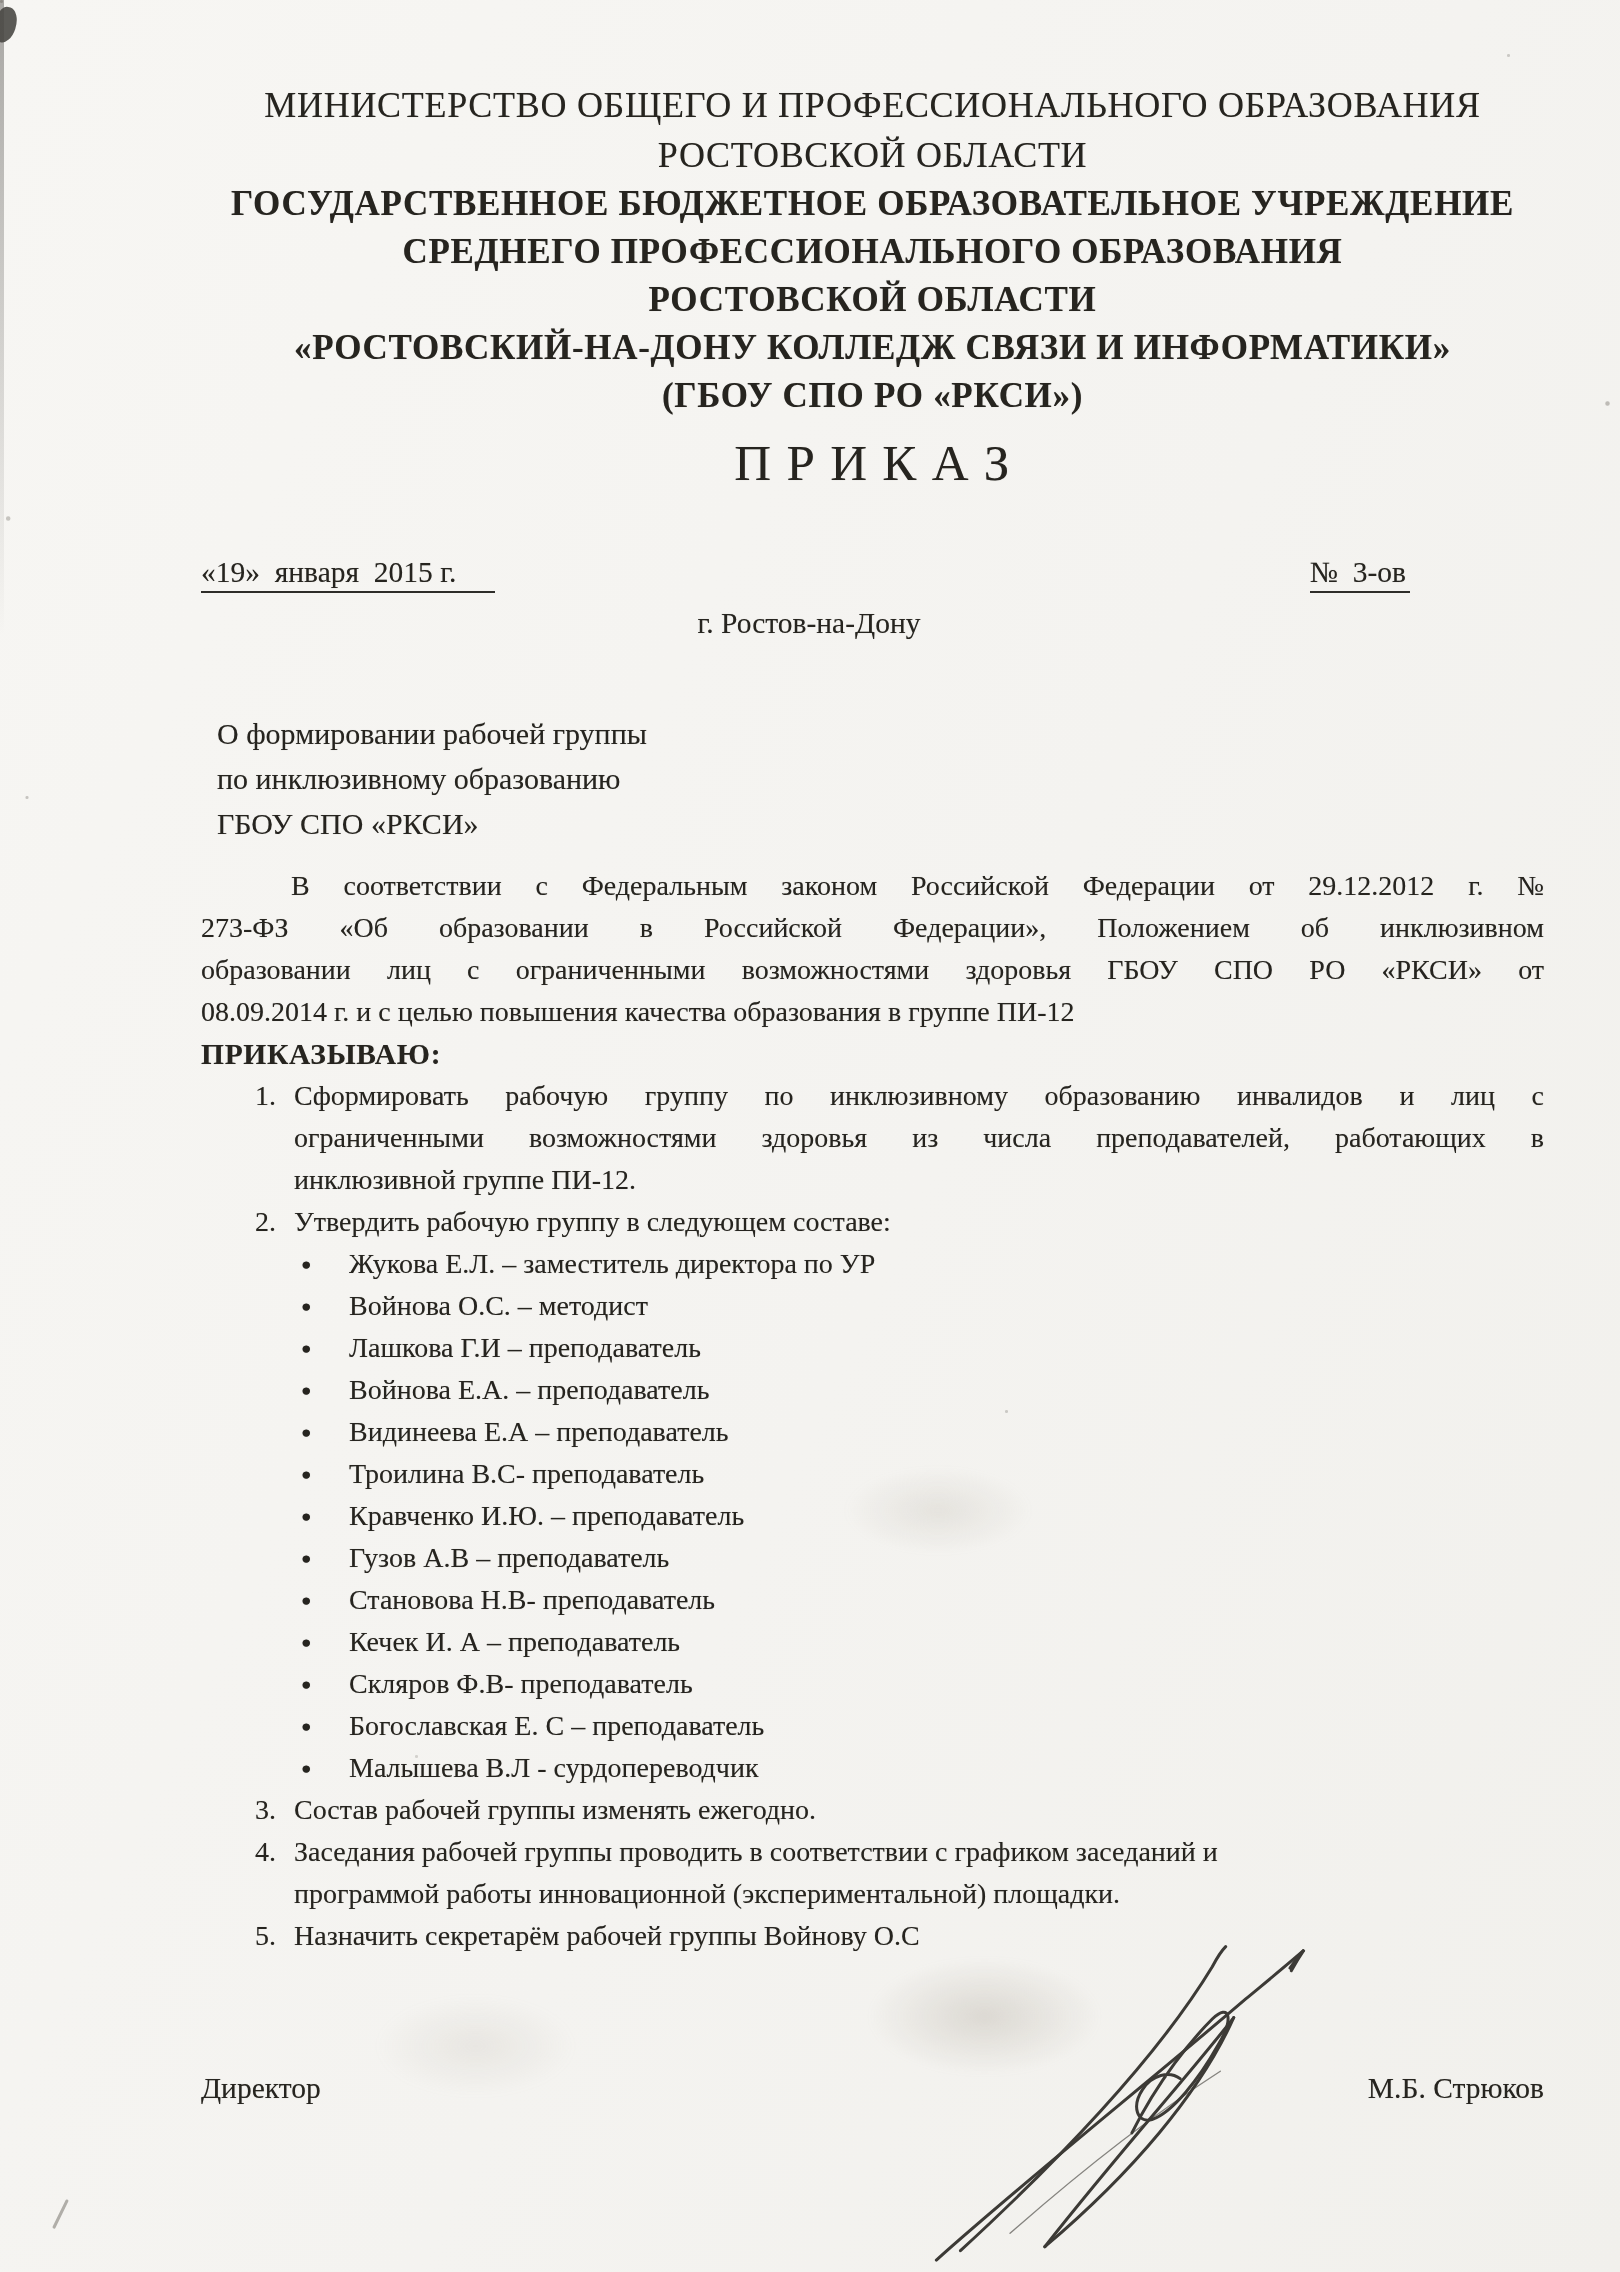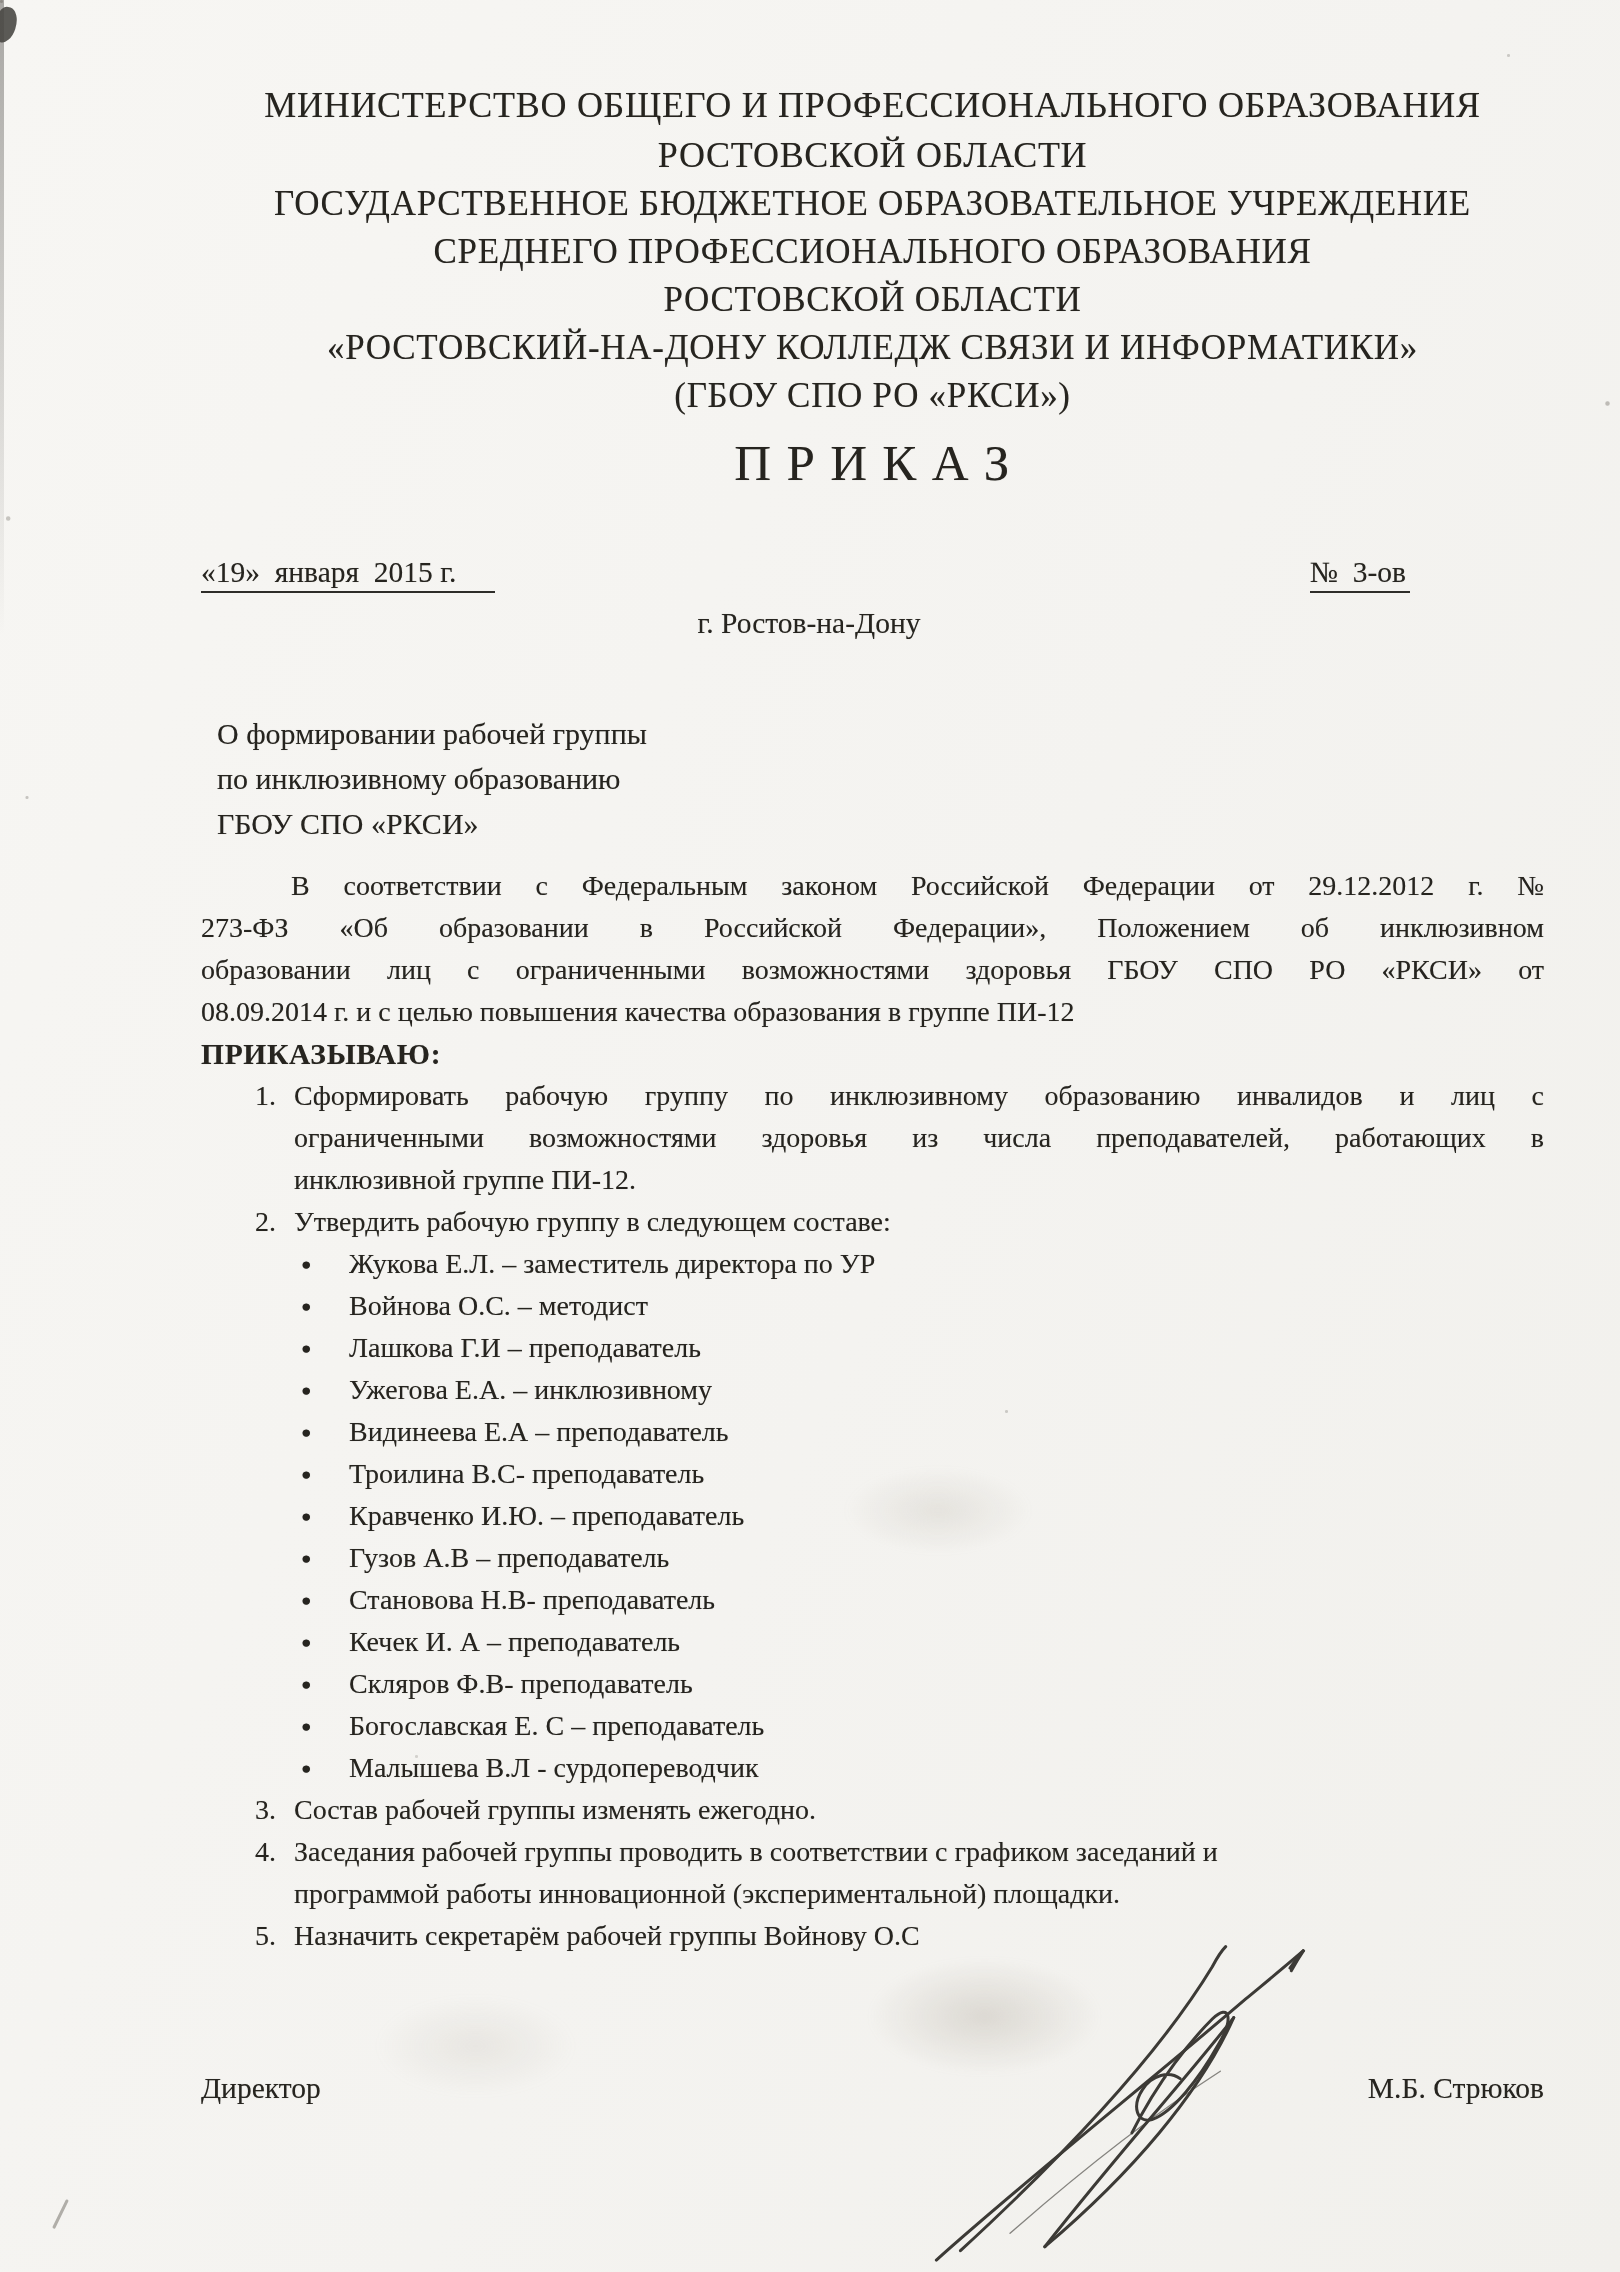--- a/index.html
+++ b/index.html
@@ -13,21 +13,21 @@
     background:linear-gradient(115deg,#f7f6f3 0%, #f4f3f0 55%, #f1f0ec 100%);
     color:#26241f;
   }
   .content {
     position:absolute; left:201px; top:0; width:1343px;
     text-shadow:0 0 0.7px rgba(44,42,38,.35);
   }
   
   .header-block { padding-top:80px; text-align:center; }
   .h-reg  { font-size:36px; line-height:50px; letter-spacing:0.7px; }
-  .h-bold { font-size:35px; line-height:48px; font-weight:400; letter-spacing:0.7px; }
+  .h-bold { font-size:35px; line-height:48px; font-weight:700; letter-spacing:0.7px; }
   .prikaz { margin-top:15px; font-weight:400; font-size:51px; line-height:56px; letter-spacing:1.3px; }
   
   .date-row { display:flex; justify-content:space-between; align-items:flex-end; margin-top:62px; font-size:29.5px; line-height:38px; }
   .u-line { border-bottom:2px solid #2e2d29; }
   .pre { white-space:pre; }
   .date-left  { padding-right:39px; }
   .num-right  { margin-right:134px; padding-right:4px; }
   .city { text-align:center; margin-top:9.4px; margin-right:127px; font-size:29.5px; line-height:42px; }
   
   .subject { margin-top:67px; font-size:30px; line-height:45px;margin-left:16px; }
@@ -141,21 +141,21 @@
         <div class="bitem">
           <span class="bdot">●</span>
           <span>Войнова О.С. – методист</span>
         </div>
         <div class="bitem">
           <span class="bdot">●</span>
           <span>Лашкова Г.И – преподаватель</span>
         </div>
         <div class="bitem">
           <span class="bdot">●</span>
-          <span>Ужегова Е.А. – инклюзивному</span>
+          <span>Войнова Е.А. – преподаватель</span>
         </div>
         <div class="bitem">
           <span class="bdot">●</span>
           <span>Видинеева Е.А – преподаватель</span>
         </div>
         <div class="bitem">
           <span class="bdot">●</span>
           <span>Троилина В.С- преподаватель</span>
         </div>
         <div class="bitem">

